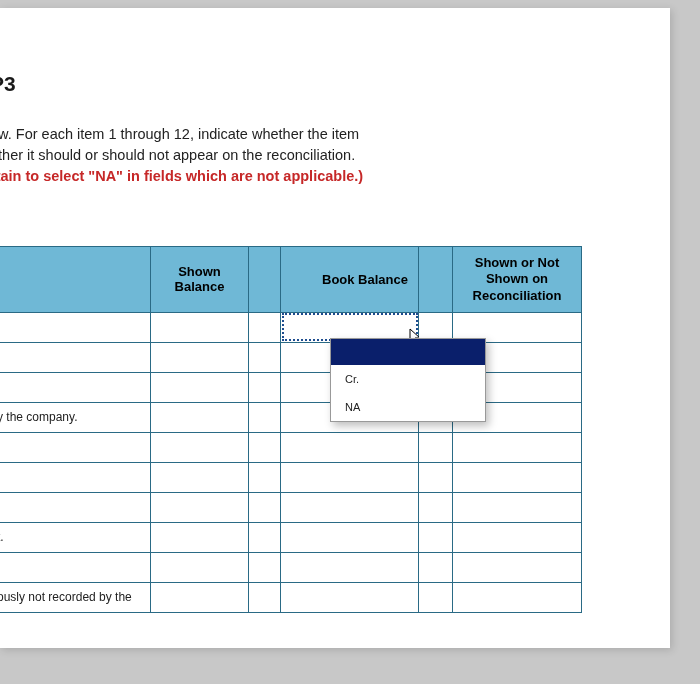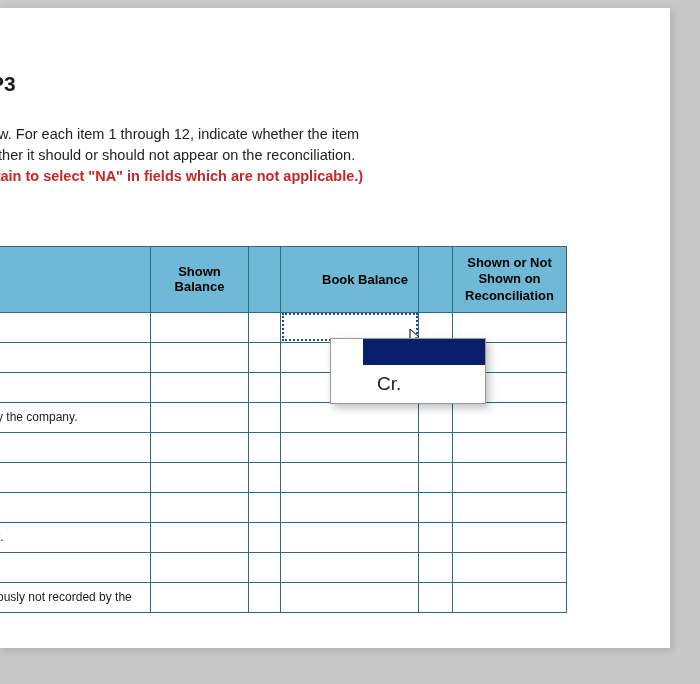--- a/index.html
+++ b/index.html
@@ -58,21 +58,21 @@
     height: 56px;
   }
   .grid th.descriptor-head {
     background: #6fb8d6;
     width: 160px;
   }
   .grid th.col-bank { width: 98px; }
   .grid th.col-bank2 { width: 32px; }
   .grid th.col-book { width: 138px; padding-left: 37px; }
   .grid th.col-book2 { width: 34px; }
-  .grid th.col-shown { width: 114px; line-height:1.25; }
+  .grid th.col-shown { width: 129px; line-height:1.25; }
   .grid td {
     border: 1px solid #2a6a85;
     height: 30px;
     background: #fff;
     padding: 2px 6px;
     font-size: 12px;
     vertical-align: middle;
   }
   .grid td.desc {
     background: #fff;
@@ -95,22 +95,21 @@
   }
   .dropdown {
     position: absolute;
     left: 330px;
     top: 330px;
     width: 156px;
     background: #fff;
     border: 1px solid #999;
     box-shadow: 3px 4px 8px rgba(0,0,0,0.25);
     z-index: 10;
-    font-size: 19px;
-    padding-left: 32px;
+    font-size: 11px;
   }
   .dropdown .opt {
     padding: 8px 14px;
     color: #222;
     cursor: pointer;
   }
   .dropdown .opt.selected {
     background: #0a1f6b;
     color: #fff;
     height: 26px;
@@ -225,15 +224,16 @@
         <td class="cell"></td>
         <td class="cell"></td>
         <td class="cell"></td>
       </tr>
     </tbody>
   </table>
 
   <div class="dropdown">
     <div class="opt selected"></div>
     <div class="opt">Cr.</div>
+    <div class="opt">NA</div>
   </div>
 
 </div>
 
 </body></html>

